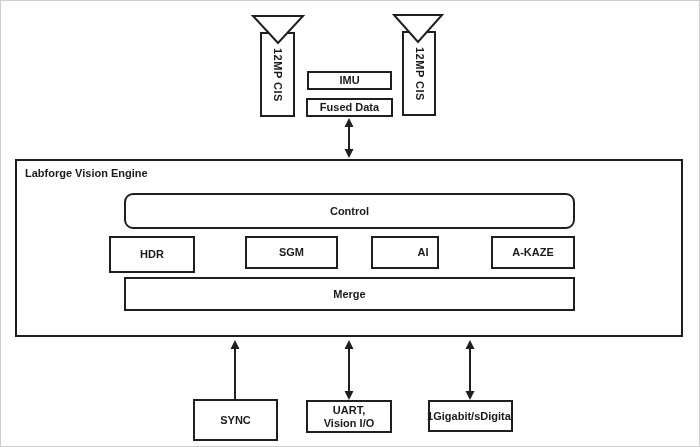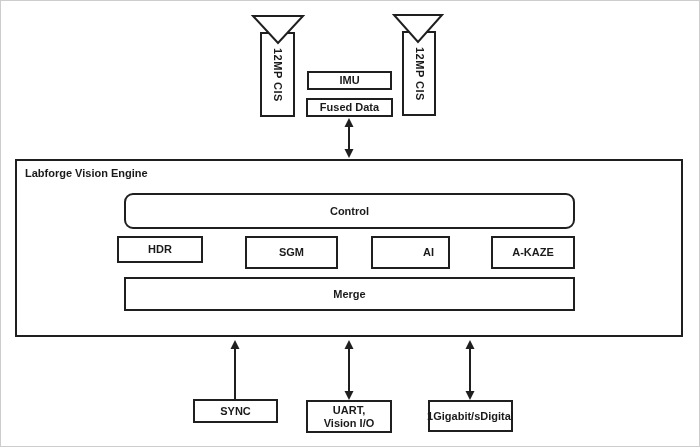--- a/index.html
+++ b/index.html
@@ -77,38 +77,38 @@
     <span>Fused Data</span>
   </div>
 
   <div class="engine-box" style="left:14px;top:158px;width:668px;height:178px;"></div>
   <span class="engine-title">Labforge Vision Engine</span>
 
   <div class="box" style="left:123px;top:192px;width:451px;height:36px;border-radius:9px;">
     <span>Control</span>
   </div>
 
-  <div class="box" style="left:116px;top:235px;width:86px;height:27px;">
+  <div class="box" style="left:108px;top:235px;width:86px;height:37px;">
     <span>HDR</span>
   </div>
   <div class="box" style="left:244px;top:235px;width:93px;height:33px;">
     <span>SGM</span>
   </div>
-  <div class="box" style="left:370px;top:235px;width:79px;height:33px;padding-left:36px;">
+  <div class="box" style="left:370px;top:235px;width:68px;height:33px;padding-left:36px;">
     <span>AI</span>
   </div>
   <div class="box" style="left:490px;top:235px;width:84px;height:33px;">
     <span>A-KAZE</span>
   </div>
 
   <div class="box" style="left:123px;top:276px;width:451px;height:34px;">
     <span>Merge</span>
   </div>
 
-  <div class="box" style="left:192px;top:398px;width:85px;height:24px;">
+  <div class="box" style="left:192px;top:398px;width:85px;height:42px;">
     <span>SYNC</span>
   </div>
   <div class="box" style="left:305px;top:399px;width:86px;height:33px;flex-direction:column;">
     <span>UART,</span>
     <span>Vision I/O</span>
   </div>
   <div class="box" style="left:427px;top:399px;width:85px;height:32px;flex-direction:row;">
     <span>1Gigabit/s</span>
     <span>Digital</span>
   </div>

